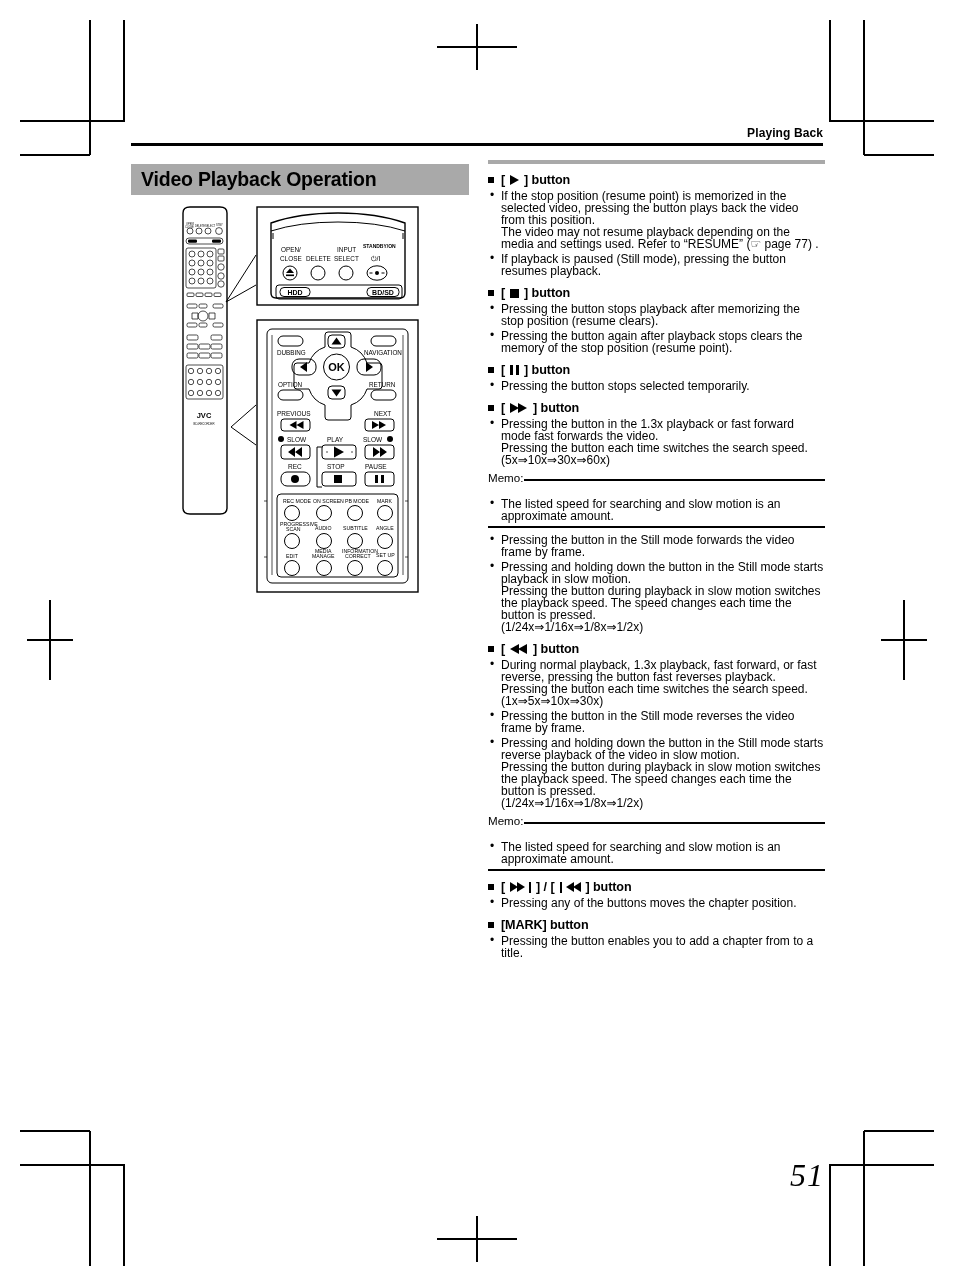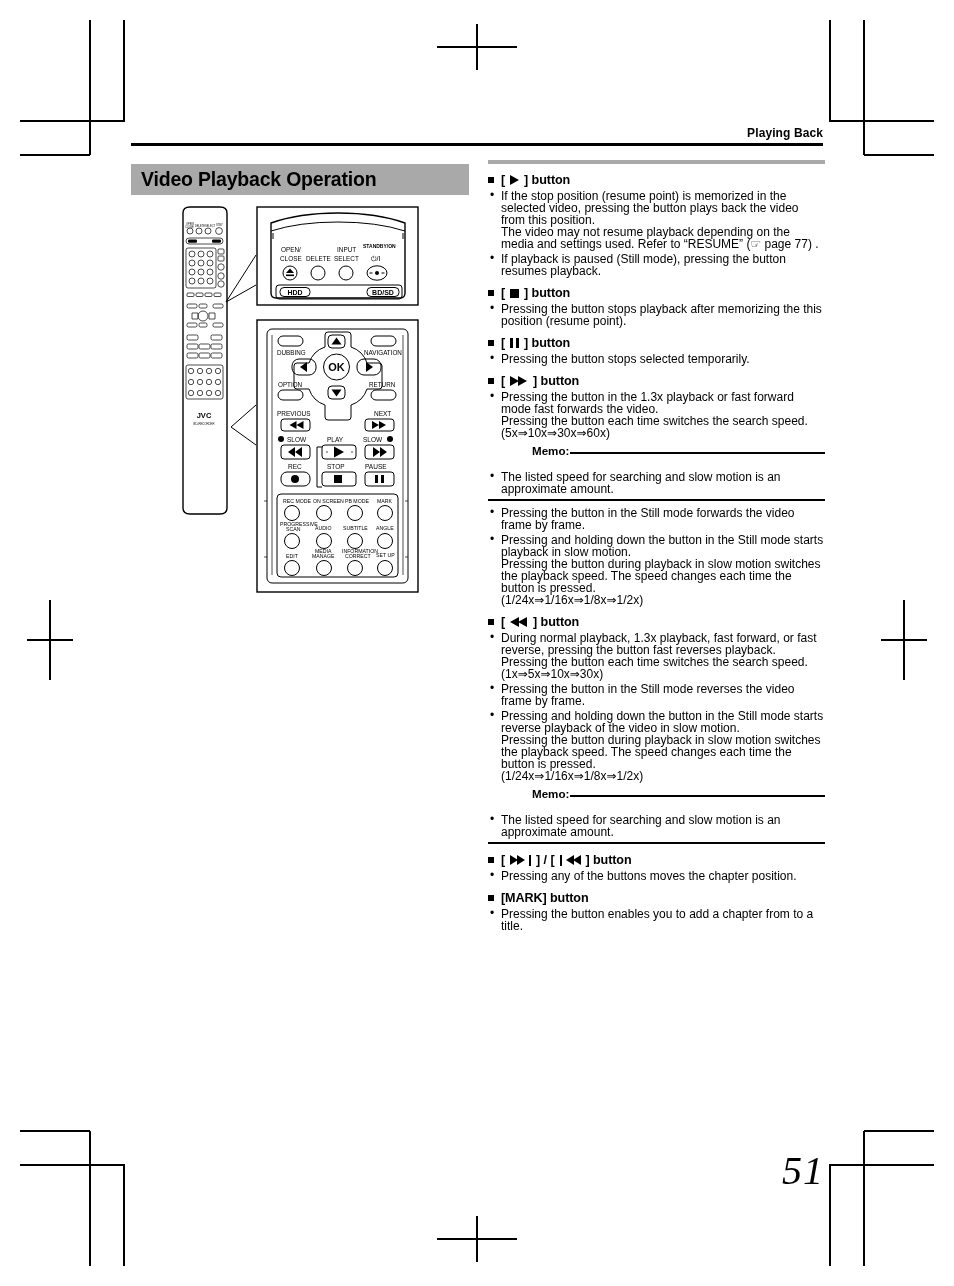--- a/index.html
+++ b/index.html
@@ -39,21 +39,21 @@
                 margin-right:2px;flex:0 0 auto;}
   .btn-head .lbl{white-space:nowrap;}
 
   ul.bullets{list-style:none;margin:0 0 0 0;padding:0;}
   ul.bullets li{position:relative;padding-left:13px;margin-bottom:3px;
                 font-size:12px;line-height:12px;}
   ul.bullets li:before{content:"\2022";position:absolute;left:2px;top:-1px;font-size:12px;}
   ul.bullets li .cont{display:block;}
 
   .memo{margin-top:5px;margin-bottom:5px;}
-  .memo-title{display:flex;align-items:center;gap:0;font-size:11.6px;font-weight:bold;margin-left:44px;}
+  .memo-title{display:flex;align-items:center;gap:0;font-size:11.6px;font-weight:normal;}
   .memo-title .t{flex:0 0 auto;}
   .memo-title .line{flex:1 1 auto;height:2px;background:#000;margin-left:1px;margin-top:5px;}
   .memo ul{margin-top:14px;}
   .memo-end{height:2px;background:#000;margin-top:4px;}
 
   
   .gly{display:inline-block;vertical-align:middle;}
   .tri-r{width:0;height:0;border-left:9px solid #000;border-top:5.5px solid transparent;
          border-bottom:5.5px solid transparent;}
   .sq-stop{width:9px;height:9px;background:#000;}
@@ -75,21 +75,21 @@
   .nextch u{position:absolute;right:0;top:0;width:2.5px;height:11px;background:#000;}
   .prevch{display:inline-block;position:relative;width:21px;height:11px;}
   .prevch i{position:absolute;top:0;width:0;height:0;border-right:8px solid #000;
             border-top:5.5px solid transparent;border-bottom:5.5px solid transparent;}
   .prevch i.a{right:0;} .prevch i.b{right:7px;}
   .prevch u{position:absolute;left:0;top:0;width:2.5px;height:11px;background:#000;}
 
   
   #page-number{position:absolute;right:130px;bottom:92px;
                font-family:"Liberation Serif", serif;font-style:italic;
-               font-size:40px;font-weight:normal;letter-spacing:1px;}
+               font-size:32px;font-weight:normal;letter-spacing:1px;}
 </style>
 </head>
 <body>
 
 <div class="cornermark" style="left:20px;top:20px;width:120px;height:120px;">
   <i style="left:0;top:100px;width:105px;height:2px;"></i>
   <i style="left:0;top:134px;width:70px;height:2px;"></i>
   <i style="left:69px;top:0;width:2px;height:135px;"></i>
   <i style="left:103px;top:0;width:2px;height:101px;"></i>
 </div>
@@ -436,21 +436,24 @@
   </ul>
 
   <div class="btn-head">
     <span class="sq"></span>
     <span class="lbl">[</span>
     <span class="gly sq-stop"></span>
     <span class="lbl">] button</span>
   </div>
   <ul class="bullets">
     <li>
-        <span class="cont">Pressing the button stops playback after memorizing the this position (resume point).</span>
+        <span class="cont">Pressing the button stops playback after memorizing the stop position (resume clears).</span>
+      </li>
+    <li>
+        <span class="cont">Pressing the button again after playback stops clears the memory of the stop position (resume point).</span>
       </li>
   </ul>
 
   <div class="btn-head">
     <span class="sq"></span>
     <span class="lbl">[</span>
     <span class="gly pause"></span>
     <span class="lbl">] button</span>
   </div>
   <ul class="bullets">

